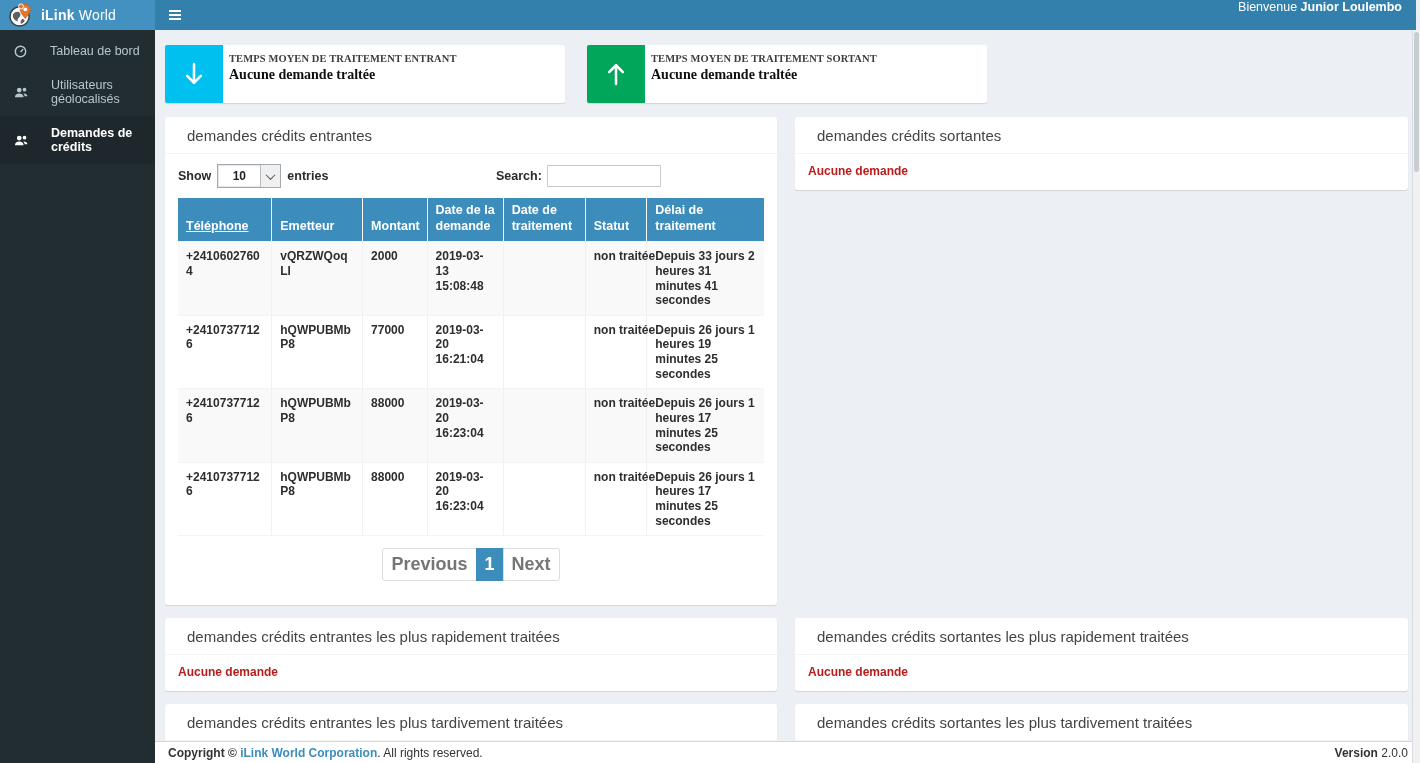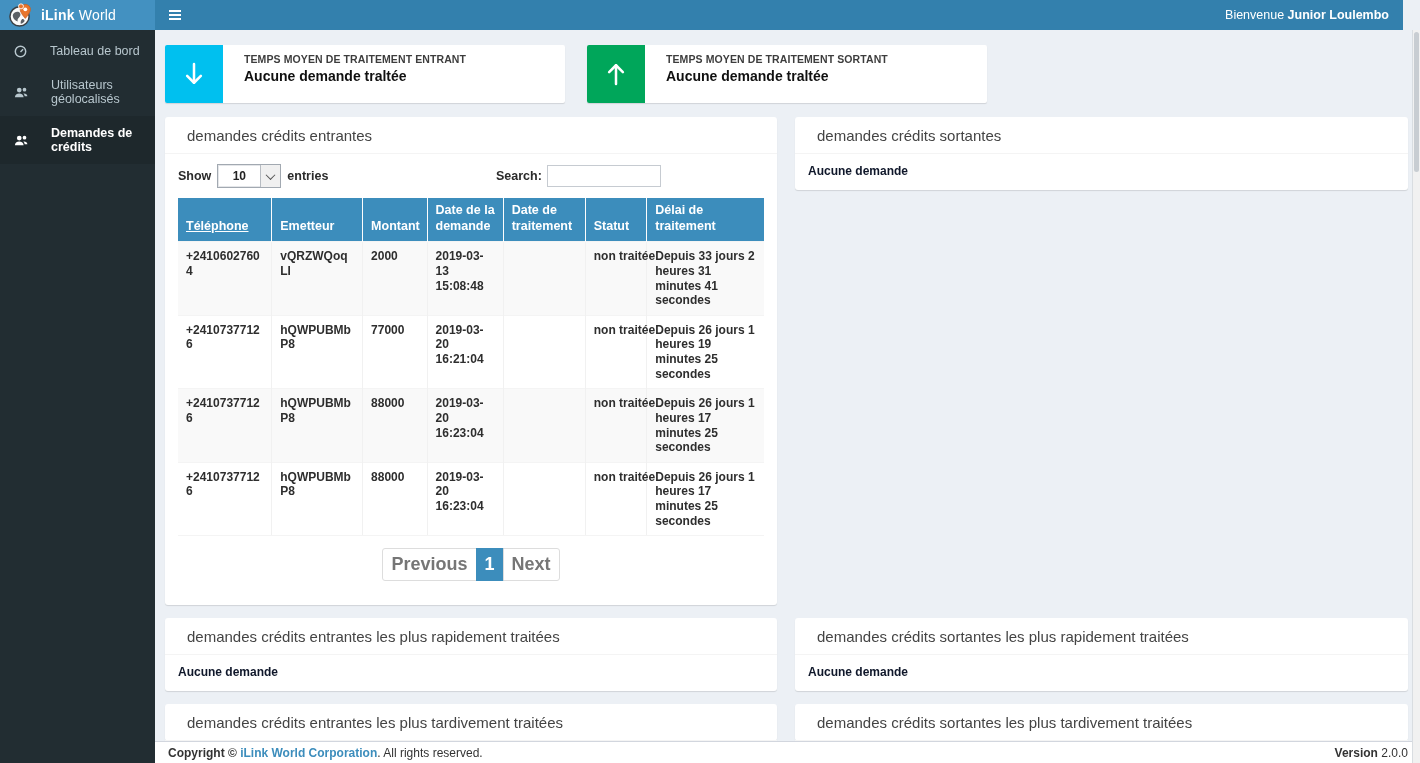--- a/index.html
+++ b/index.html
@@ -1,20 +1,20 @@
 <!DOCTYPE html>
 <html><head>
 <meta charset="utf-8">
 <style>
   * { margin:0; padding:0; box-sizing:border-box; }
   html,body { width:1420px; height:763px; overflow:hidden; }
   body { font-family:"Liberation Sans", sans-serif; background:#ecf0f5; position:relative; color:#333; }
 
   
-  .navbar { position:absolute; top:0; left:0; right:17px; height:30px; background:#3380ad; z-index:10; display:flex; align-items:center; }
+  .navbar { position:absolute; top:0; left:0; right:4px; height:30px; background:#3380ad; z-index:10; display:flex; }
   .brand { width:155px; height:30px; background:#4391c1; display:flex; align-items:center; gap:8px; padding-left:8px; flex:none; }
   .brand-text { color:#fff; font-size:14px; letter-spacing:.2px; white-space:nowrap; }
   .brand-text b { font-weight:bold; }
   .hamburger { width:36px; height:30px; display:flex; flex-direction:column; justify-content:center; align-items:center; gap:2px; cursor:pointer; margin-left:2px; }
   .hamburger i { display:block; width:12px; height:2px; background:#fff; }
   .welcome { margin-left:auto; color:#fff; font-size:12.5px; padding-right:14px; }
   .welcome b { font-weight:bold; }
 
   
   .sidebar { position:absolute; top:30px; left:0; bottom:0; width:155px; background:#222d32; z-index:9; }
@@ -24,32 +24,32 @@
   .menu svg { flex:none; }
 
   
   .content { position:absolute; top:30px; left:155px; right:0; bottom:22px; padding:15px 12px 0 10px; overflow:hidden; }
 
   .stat-row { display:flex; gap:22px; margin-bottom:14px; }
   .info-box { width:400px; height:58px; background:#fff; border-radius:2px; box-shadow:0 1px 1px rgba(0,0,0,.12); display:flex; }
   .info-box-icon { width:58px; height:58px; flex:none; display:flex; align-items:center; justify-content:center; border-radius:2px 0 0 2px; }
   .bg-aqua { background:#00c0ef; }
   .bg-green { background:#00a65a; }
-  .info-box-content { padding:8px 21px; min-width:0; }
+  .info-box-content { padding:8px 6px; min-width:0;font-family:Liberation Serif, serif; }
   .info-box-text { font-size:10.5px; color:#3d3d3d; font-weight:bold; letter-spacing:.1px; }
   .info-box-number { font-size:14px; font-weight:bold; color:#101010; margin-top:3px; }
 
   .cols { display:flex; gap:18px; align-items:flex-start; }
   .col-l { width:612px; flex:none; }
   .col-r { width:613px; flex:none; }
 
   .panel { background:#fff; border-radius:3px; box-shadow:0 1px 1px rgba(0,0,0,.12); margin-bottom:13px; }
   .panel-header { padding:10px 22px 9px; border-bottom:1px solid #f4f4f4; font-size:15px; color:#444; }
   .panel-body { padding:10px 13px 12px; }
-  .empty-msg { font-size:12px; font-weight:bold; color:#0f172a; }
+  .empty-msg { font-size:12px; font-weight:bold; color:#b91c1c; }
 
   
   .dt-controls { display:flex; margin-bottom:10px;gap:36px; }
   .dt-length { flex:1; display:flex; align-items:center; gap:6px; font-size:12.5px; font-weight:bold; color:#2b2b2b; }
   .select-box { display:inline-flex; align-items:stretch; border:1px solid #a2a9b1; background:#fff; height:24px; min-width:64px; cursor:pointer; box-shadow:inset 0 0 0 1px #e4e6e9; }
   .select-value { flex:1; display:flex; align-items:center; justify-content:center; font-size:12px; font-weight:bold; color:#222; padding:0 6px; }
   .select-arrow { width:20px; border-left:1px solid #b7bcc2; background:#f0f0f0; display:flex; align-items:center; justify-content:center; }
   .select-arrow::after { content:""; width:6px; height:6px; border-right:1.5px solid #555; border-bottom:1.5px solid #555; transform:rotate(45deg) translate(-1px,-1px); }
   .dt-filter { flex:1; display:flex; align-items:center; gap:5px; font-size:12.5px; font-weight:bold; color:#2b2b2b; padding-left:14px; }
   .dt-filter input { width:114px; height:22px; border:1px solid #c6cbd1; padding:0 5px; font-size:12px; font-family:inherit; outline:none; }

